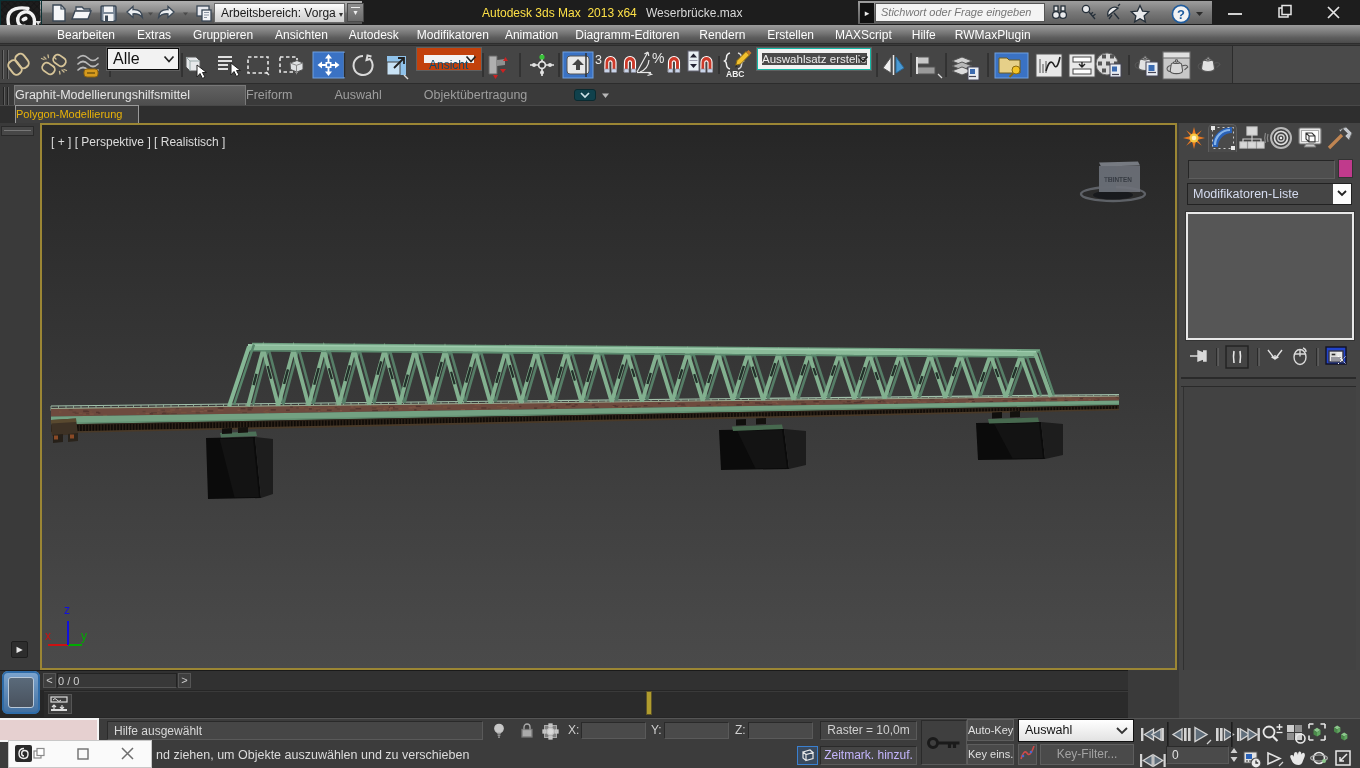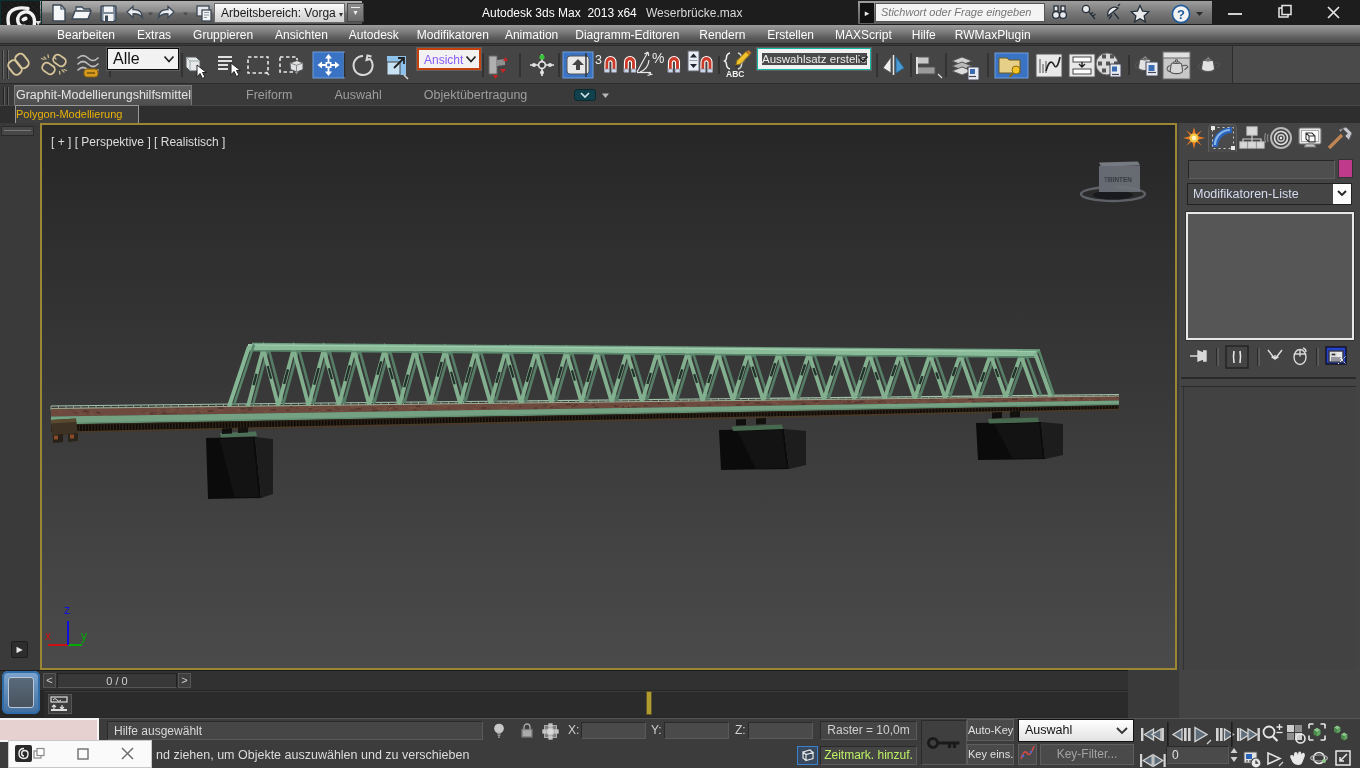--- a/index.html
+++ b/index.html
@@ -41,21 +41,21 @@
   <path d="M139 10.5 h5 l-2.5 3 z" fill="#4a4a4a"></path>
 
   <rect x="153" y="4" width="12" height="10" fill="#e8e9ee" stroke="#3b4856" stroke-width="1.3"></rect>
   <rect x="158" y="8" width="9" height="11" fill="#f2f3f5" stroke="#3b4856" stroke-width="1.3"></rect>
   <path d="M160 10.5 h5 M160 13 h5 M160 15.5 h3" stroke="#8a93a0" stroke-width="1"></path>
 </svg>
 
 <div class="abs" style="left:214px;top:2.5px;width:131px;height:20px;background:linear-gradient(#fdfdfd,#e3e3e3 50%,#cfcfcf);border:1px solid #6a6a6a;color:#1a1a1a;font-size:12px;line-height:19px;padding-left:6px">Arbeitsbereich: Vorga <span style="font-size:8px;color:#333">▾</span></div>
 <div class="abs" style="left:347px;top:3px;width:17px;height:19px;background:linear-gradient(#8e8e8e,#6a6a6a);border:1px solid #4a4a4a;color:#eee;font-size:8px;text-align:center;line-height:17px">▾<div style="height:1px;background:#eee;margin:-14px 3px 0 3px"></div></div>
 
-<div class="abs" style="left:482px;top:6px;color:#ffffff;font-size:12px;white-space:nowrap">Autodesk 3ds Max&nbsp; 2013 x64</div>
+<div class="abs" style="left:482px;top:6px;color:#fde047;font-size:12px;white-space:nowrap">Autodesk 3ds Max&nbsp; 2013 x64</div>
 <div class="abs" style="left:646px;top:6px;color:#d9d9d9;font-size:12px;white-space:nowrap">Weserbrücke.max</div>
 
 <div class="abs" style="left:858px;top:1px;width:354px;height:23px;background:linear-gradient(#9e9e9e,#787878 50%,#5e5e5e)"></div>
 <div class="abs" style="left:860px;top:2.5px;width:14px;height:20px;background:#111;color:#eee;font-size:9px;text-align:center;line-height:20px">▸</div>
 <div class="abs" style="left:875px;top:3px;width:170px;height:19px;background:#f4f4f4;border:1px solid #555;color:#767676;font-style:italic;font-size:11px;line-height:17px;padding-left:5px;white-space:nowrap;overflow:hidden">Stichwort oder Frage eingeben</div>
 <svg class="abs" style="left:1048px;top:2px" width="165" height="22" viewBox="0 0 165 22">
   <g stroke="#26303a" fill="#e9eaec" stroke-width="1.3">
     <circle cx="8" cy="13" r="3.4"></circle>
       <circle cx="15" cy="13" r="3.4"></circle>
     <rect x="6" y="4" width="4" height="5"></rect>
@@ -289,34 +289,34 @@
       <path d="M110 8 v24 M182 8 v24 M344.5 8 v24 M483 8 v24 M520 8 v24 M559 8 v24 M586 8 v24 M719 11 v18 M877 8 v24 M911 8 v24 M946 8 v24 M988 8 v24 M1129 10 v20"></path>
     </g>
 
 </svg>
 
 <div class="abs" style="left:107px;top:48px;width:72px;height:22px;background:#f2f2f2;border:1px solid #0a0a0a;box-shadow:0 0 0 1px #606060;color:#111;font-size:16px;line-height:20px;padding-left:5px">Alle</div>
 <svg class="abs" style="left:161px;top:50px" width="16" height="18" viewBox="0 0 16 18">
     <path d="M3.5 6.5 l4.5 5 4.5-5" fill="none" stroke="#222" stroke-width="1.7"></path>
   </svg>
 
-<div class="abs" style="left:417px;top:48px;width:64px;height:22px;background:#f2f2f2;border:2px solid #c2410c;box-shadow:0 0 0 1px #606060;color:#8b5cf6;font-size:12px;line-height:20px;padding-left:5px">Ansicht</div>
+<div class="abs" style="left:417px;top:48px;width:64px;height:22px;background:#f2f2f2;border:7px solid #c2410c;box-shadow:0 0 0 1px #606060;color:#0c4a6e;font-size:12px;line-height:20px;padding-left:5px">Ansicht</div>
 <svg class="abs" style="left:463px;top:50px" width="16" height="18" viewBox="0 0 16 18">
     <path d="M3.5 6.5 l4.5 5 4.5-5" fill="none" stroke="#222" stroke-width="1.7"></path>
   </svg>
 
 <div class="abs" style="left:757px;top:48px;width:114px;height:22px;background:#f2f2f2;border:1px solid #14b8a6;box-shadow:0 0 0 1px #606060;font-size:11.5px;line-height:20px;padding-left:4px;white-space:nowrap;overflow:hidden"><span style="background:#4a4a4a;color:#ececec">Auswahlsatz erstelle</span></div>
 <svg class="abs" style="left:855px;top:50px" width="16" height="18" viewBox="0 0 16 18">
     <path d="M3.5 6.5 l4.5 5 4.5-5" fill="none" stroke="#222" stroke-width="1.7"></path>
   </svg>
 
 <div class="abs" style="left:0;top:84px;width:1360px;height:21px;background:#3a3a3a"></div>
 <div class="abs" style="left:3px;top:87px;width:2px;height:32px;background:#5e5e5e;border-left:1px solid #222"></div>
 <div class="abs" style="left:7px;top:87px;width:2px;height:32px;background:#5e5e5e;border-left:1px solid #222"></div>
-<div class="abs" style="left:14px;top:85px;width:178px;height:20px;background:linear-gradient(#616161,#4e4e4e);border:1px solid #787878;border-bottom:none;color:#e4e4e4;font-size:12.5px;text-align:right;line-height:19px">Graphit-Modellierungshilfsmittel</div>
+<div class="abs" style="left:14px;top:85px;width:232px;height:20px;background:linear-gradient(#616161,#4e4e4e);border:1px solid #787878;border-bottom:none;color:#e4e4e4;font-size:12.5px;text-align:left;line-height:19px">Graphit-Modellierungshilfsmittel</div>
 <div class="abs" style="left:228px;top:85px;width:660px;color:#9e9e9e;font-size:12.5px;line-height:20px">
 <span style="padding:0 28px 0 18px">Freiform</span><span style="padding:0 30px 0 14px">Auswahl</span><span style="padding:0 20px 0 12px">Objektübertragung</span>
 </div>
 <div class="abs" style="left:574px;top:89px;width:22px;height:12px;background:#10414c;border-radius:3px;border:1px solid #0a2a30"></div>
 <svg class="abs" style="left:576px;top:90px" width="34" height="10" viewBox="0 0 34 10">
     <path d="M5 3 l4 4 l4-4" fill="none" stroke="#cfe4ea" stroke-width="1.7"></path>
     <path d="M26 3.5 h7 l-3.5 4.5 z" fill="#b8b8b8"></path>
   </svg>
 
 <div class="abs" style="left:0;top:105px;width:1360px;height:18px;background:#2e2e2e;border-top:1px solid #484848"></div>
@@ -1328,21 +1328,21 @@
 
 <div class="abs" style="left:1181px;top:377px;width:175px;height:2px;background:#2a2a2a"></div>
 <div class="abs" style="left:1181px;top:386px;width:175px;height:1px;background:#2a2a2a"></div>
 <div class="abs" style="left:1183px;top:387px;width:173px;height:283px;background:#424242;border-left:1px solid #303030"></div>
 
 <div class="abs" style="left:2px;top:671px;width:38px;height:43px;border-radius:6px;background:linear-gradient(#7ea6cf,#3f6d9e);box-shadow:inset 0 0 0 2px #2f6ca8;z-index:9"></div>
 <div class="abs" style="left:8px;top:677px;width:26px;height:31px;border-radius:3px;background:linear-gradient(#5a6a7a,#49525e);border:1px solid #b8c8d8;z-index:10"></div>
 
 <div class="abs" style="left:0;top:670px;width:1128px;height:20px;background:#313131;border-top:1px solid #1a1a1a"></div>
 <div class="abs" style="left:43px;top:673px;width:13px;height:15px;background:#3e3e3e;border:1px solid #555;color:#ccc;font-size:11px;text-align:center;line-height:13px">&lt;</div>
-<div class="abs" style="left:57px;top:673px;width:120px;height:15px;background:#383838;border:1px solid #222;border-bottom-color:#555;color:#cfcfcf;font-size:11px;text-align:center;line-height:14px">0 / 0</div>
+<div class="abs" style="left:57px;top:673px;width:120px;height:15px;background:#383838;border:1px solid #222;border-bottom-color:#555;color:#cfcfcf;font-size:11px;line-height:14px">0 / 0</div>
 <div class="abs" style="left:178px;top:673px;width:13px;height:15px;background:#3e3e3e;border:1px solid #555;color:#ccc;font-size:11px;text-align:center;line-height:13px">&gt;</div>
 
 <div class="abs" style="left:0;top:690px;width:1128px;height:28px;background:#262626"></div>
 <div class="abs" style="left:44px;top:691px;width:1084px;height:26px;background:#2b2b2b;border-top:1px solid #3a3a3a"></div>
 <div class="abs" style="left:48px;top:694px;width:24px;height:20px;background:#3c3c3c;border:1px solid #555"></div>
 <svg class="abs" style="left:50px;top:696px" width="20" height="16" viewBox="0 0 20 16">
  <rect x="1" y="1" width="16" height="5" fill="none" stroke="#ddd" stroke-width="1.2"></rect>
  <path d="M3 4 q2-3 4 0 q2 3 4 0" fill="none" stroke="#ddd" stroke-width="1"></path>
  <path d="M4 9 l0 4 m-2-2 l2-2 2 2 M12 13 l0-4 m-2 2 l2 2 2-2" stroke="#ddd" stroke-width="1.2" fill="none"></path>
  <rect x="1" y="13" width="16" height="2" fill="#ddd"></rect>
@@ -1372,21 +1372,21 @@
 <div class="abs" style="left:581px;top:722px;width:65px;height:17px;background:#4a4a4a;border:1px solid #2a2a2a;border-bottom-color:#5a5a5a;border-right-color:#5a5a5a"></div>
 <div class="abs" style="left:651px;top:723px;color:#cfcfcf;font-size:12px">Y:</div>
 <div class="abs" style="left:664px;top:722px;width:65px;height:17px;background:#4a4a4a;border:1px solid #2a2a2a;border-bottom-color:#5a5a5a;border-right-color:#5a5a5a"></div>
 <div class="abs" style="left:735px;top:723px;color:#cfcfcf;font-size:12px">Z:</div>
 <div class="abs" style="left:748px;top:722px;width:65px;height:17px;background:#4a4a4a;border:1px solid #2a2a2a;border-bottom-color:#5a5a5a;border-right-color:#5a5a5a"></div>
 <div class="abs" style="left:820px;top:721px;width:97px;height:19px;background:#454545;border:1px solid #2a2a2a;border-bottom-color:#5a5a5a;border-right-color:#5a5a5a;color:#d0d0d0;font-size:12px;line-height:17px;text-align:center">Raster = 10,0m</div>
 <div class="abs" style="left:797px;top:746px;width:21px;height:19px;background:#3a4a5e;border:1px solid #3a80d0"></div>
 <svg class="abs" style="left:799px;top:748px" width="17" height="15" viewBox="0 0 17 15">
     <path d="M4 4 l7-2 3 2.5 -7 2 z M4 4 v6 l3 2.5 M14 4.5 v6 l-7 2 v-6" fill="none" stroke="#e8e8e8" stroke-width="1.2"></path>
   </svg>
-<div class="abs" style="left:820px;top:746px;width:97px;height:19px;background:#454545;border:1px solid #2a2a2a;border-bottom-color:#5a5a5a;border-right-color:#5a5a5a;color:#bef264;font-size:12px;line-height:17px;text-align:center">Zeitmark. hinzuf.</div>
+<div class="abs" style="left:820px;top:746px;width:97px;height:19px;background:#454545;border:1px solid #2a2a2a;border-bottom-color:#5a5a5a;border-right-color:#5a5a5a;color:#c4b5fd;font-size:12px;line-height:17px;text-align:center">Zeitmark. hinzuf.</div>
 
 <div class="abs" style="left:921px;top:720px;width:46px;height:45px;background:#3f3f3f;border:1px solid #2a2a2a;border-bottom-color:#5a5a5a;border-right-color:#5a5a5a"></div>
 <svg class="abs" style="left:925px;top:731px" width="40" height="24" viewBox="0 0 40 24">
     <circle cx="8" cy="12" r="4.5" fill="none" stroke="#1a1a1a" stroke-width="3"></circle>
     <path d="M12.5 12 h22 m-5 0 v5 m-5-5 v5" stroke="#1a1a1a" stroke-width="3.2" fill="none"></path>
   </svg>
 
 <div class="abs" style="left:967px;top:719px;width:47px;height:22px;background:#4a4a4a;border:1px solid #5e5e5e;color:#e0e0e0;font-size:11px;text-align:center;line-height:20px;white-space:nowrap">Auto-Key</div>
 <div class="abs" style="left:967px;top:744px;width:47px;height:21px;background:#4a4a4a;border:1px solid #5e5e5e;color:#e0e0e0;font-size:11px;text-align:center;line-height:19px;white-space:nowrap">Key eins.</div>
 

